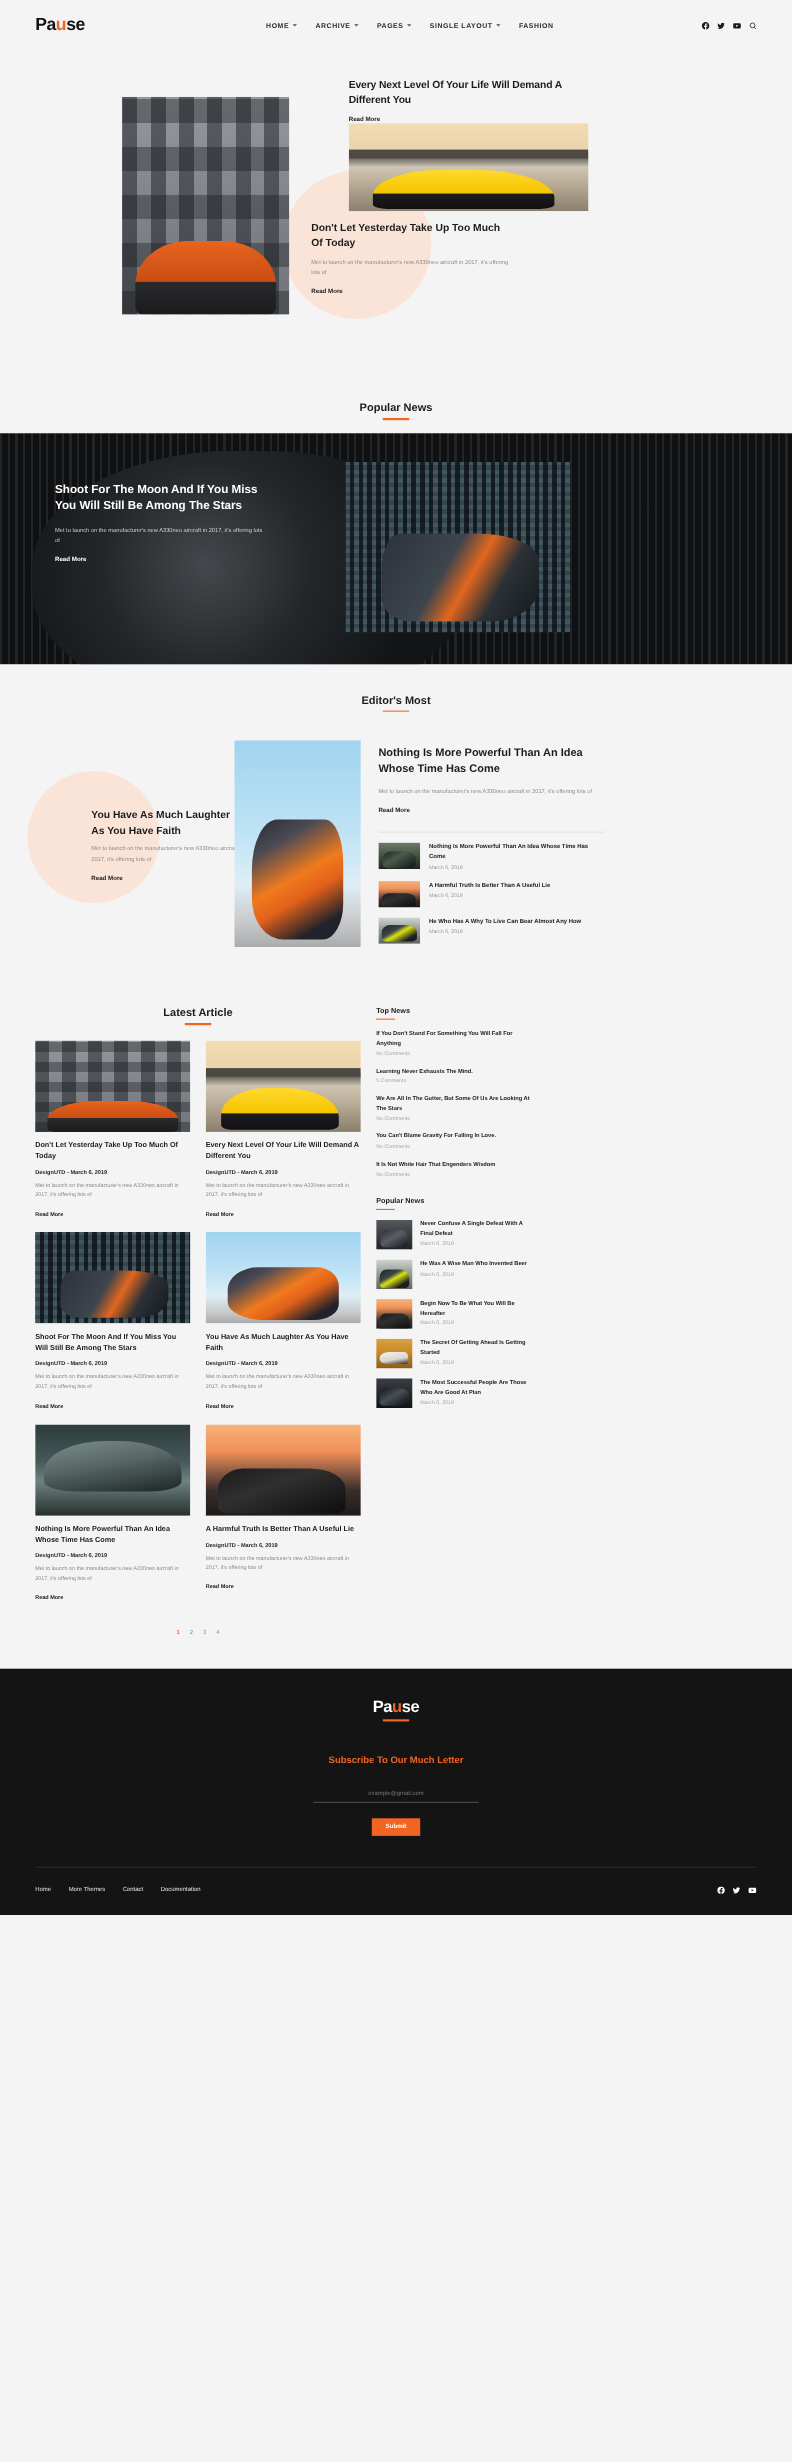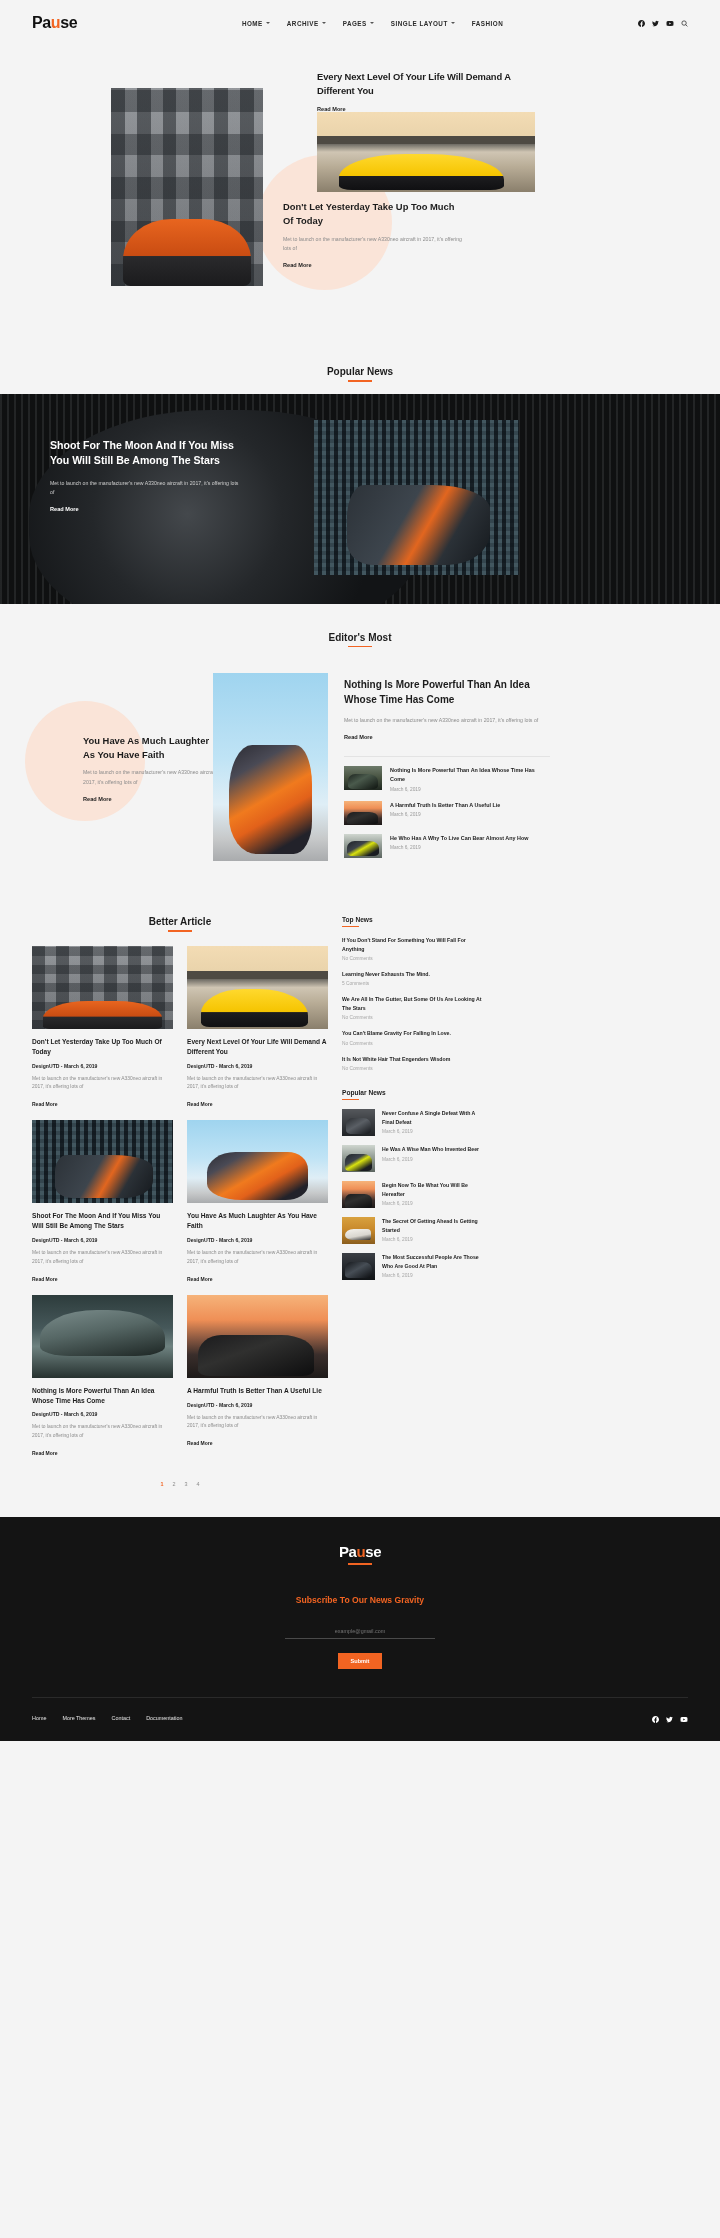--- a/index.html
+++ b/index.html
@@ -448,21 +448,21 @@
       </div>
     </div>
   </section>
 
   <section class="latest-wrap">
     <div class="latest-inner">
 
       <div class="latest-main">
         <div class="latest-title-row">
           <div class="section-title">
-            <span>Better Article</span>
+            <span>Latest Article</span>
             <div class="underline"></div>
           </div>
         </div>
 
         <div class="cards">
 
           <article class="card">
             <div class="card-img">
                 <div class="ph ph-building"></div>
               </div>
@@ -618,21 +618,21 @@
         </div>
 
       </aside>
     </div>
   </section>
 
   <footer class="site-footer">
     <div class="foot-logo"><span>Pa</span><span class="accent">u</span><span>se</span></div>
     <div class="foot-logo-underline"></div>
 
-    <div class="subscribe-title">Subscribe To Our News Gravity</div>
+    <div class="subscribe-title">Subscribe To Our Much Letter</div>
 
     <form class="sub-form">
       <input class="sub-input" type="text" placeholder="example@gmail.com" style="">
       <br>
       <button class="sub-btn">Submit</button>
     </form>
 
     <div class="foot-bottom">
       <div class="foot-links">
         <a>Home</a>

